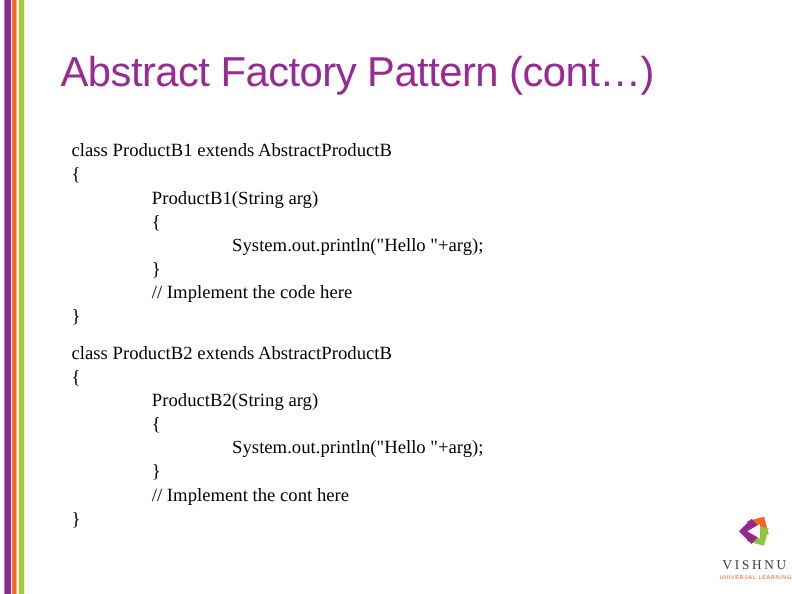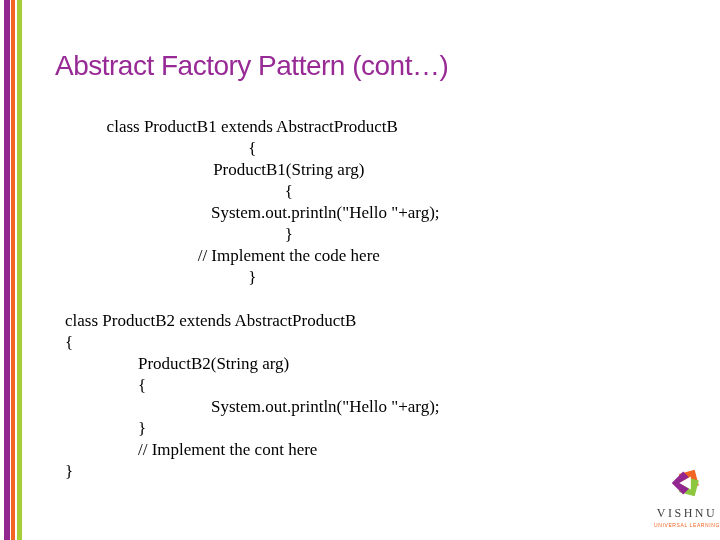--- a/index.html
+++ b/index.html
@@ -17,42 +17,42 @@
   .stripe-orange  { left: 11px; width: 4px; background: #F26522; }
   .stripe-green   { left: 17px; width: 5px; background: #A6CE39; }
 
   
   .title {
     position: absolute;
     left: 55px;
     top: 44px;
     width: 640px;
     font-family: "Liberation Sans", sans-serif;
-    font-size: 28px;
+    font-size: 38px;
     line-height: 44px;
     font-weight: 400;
     letter-spacing: -0.5px;
     color: #982A96;
     white-space: nowrap;
   }
 
   
   .code {
     position: absolute;
     left: 65px;
     margin: 0;
     font-family: "Liberation Serif", serif;
     font-size: 17px;
     line-height: 21.5px;
     color: #000000;
     white-space: pre;
     tab-size: 73px;
     -moz-tab-size: 73px;
   }
-  .code-1 { top: 116px; text-align: center; }
+  .code-1 { top: 126px; }
   .code-2 { top: 310px; }
 
   
   .logo {
     position: absolute;
     left: 645px;
     top: 462px;
     width: 84px;
     text-align: center;
   }

